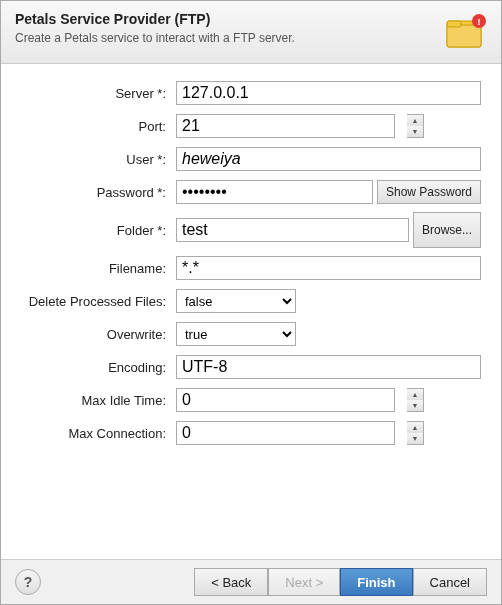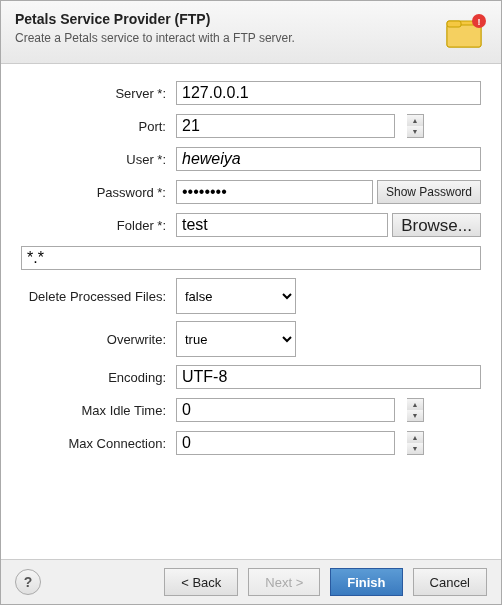--- a/index.html
+++ b/index.html
@@ -120,29 +120,29 @@
       height: 24px;
       font-size: 12px;
       background: linear-gradient(to bottom, #f5f5f5, #e0e0e0);
       border: 1px solid #aaa;
       cursor: pointer;
       color: #222;
     }
     .browse-btn {
       white-space: nowrap;
       padding: 2px 8px;
-      height: 24px;
-      font-size: 17px;
+      height: 36px;
+      font-size: 12px;
       background: linear-gradient(to bottom, #f5f5f5, #e0e0e0);
       border: 1px solid #aaa;
       cursor: pointer;
       color: #222;
     }
     select.form-select {
-      height: 36px;
+      height: 24px;
       border: 1px solid #aaa;
       font-size: 13px;
       background: #fff;
       padding: 0 4px;
       width: 120px;
       outline: none;
       appearance: auto;
     }
     .footer {
       border-top: 1px solid #ccc;
@@ -165,21 +165,21 @@
       cursor: pointer;
       display: flex;
       align-items: center;
       justify-content: center;
       font-size: 14px;
       font-weight: bold;
       color: #555;
     }
     .footer-btns {
       display: flex;
-      gap: 10px;
+      gap: 0;
     }
     .footer-btn {
       padding: 4px 16px;
       height: 28px;
       font-size: 13px;
       border: 1px solid #aaa;
       background: linear-gradient(to bottom, #f5f5f5, #e0e0e0);
       cursor: pointer;
       color: #222;
     }
@@ -257,20 +257,21 @@
 
     <div class="form-row">
       <div class="form-label">Folder *:</div>
       <div class="form-control-area">
         <input type="text" value="test" style="flex: 1 1 0%;">
         <button class="browse-btn">Browse...</button>
       </div>
     </div>
 
     <div class="form-row">
+      <div class="form-label">Filename:</div>
       <div class="form-control-area">
         <input type="text" value="*.*" style="width: 100%;">
       </div>
     </div>
 
     <div class="form-row">
       <div class="form-label">Delete Processed Files:</div>
       <div class="form-control-area">
         <select class="form-select">
           <option value="false" selected="">false</option>

